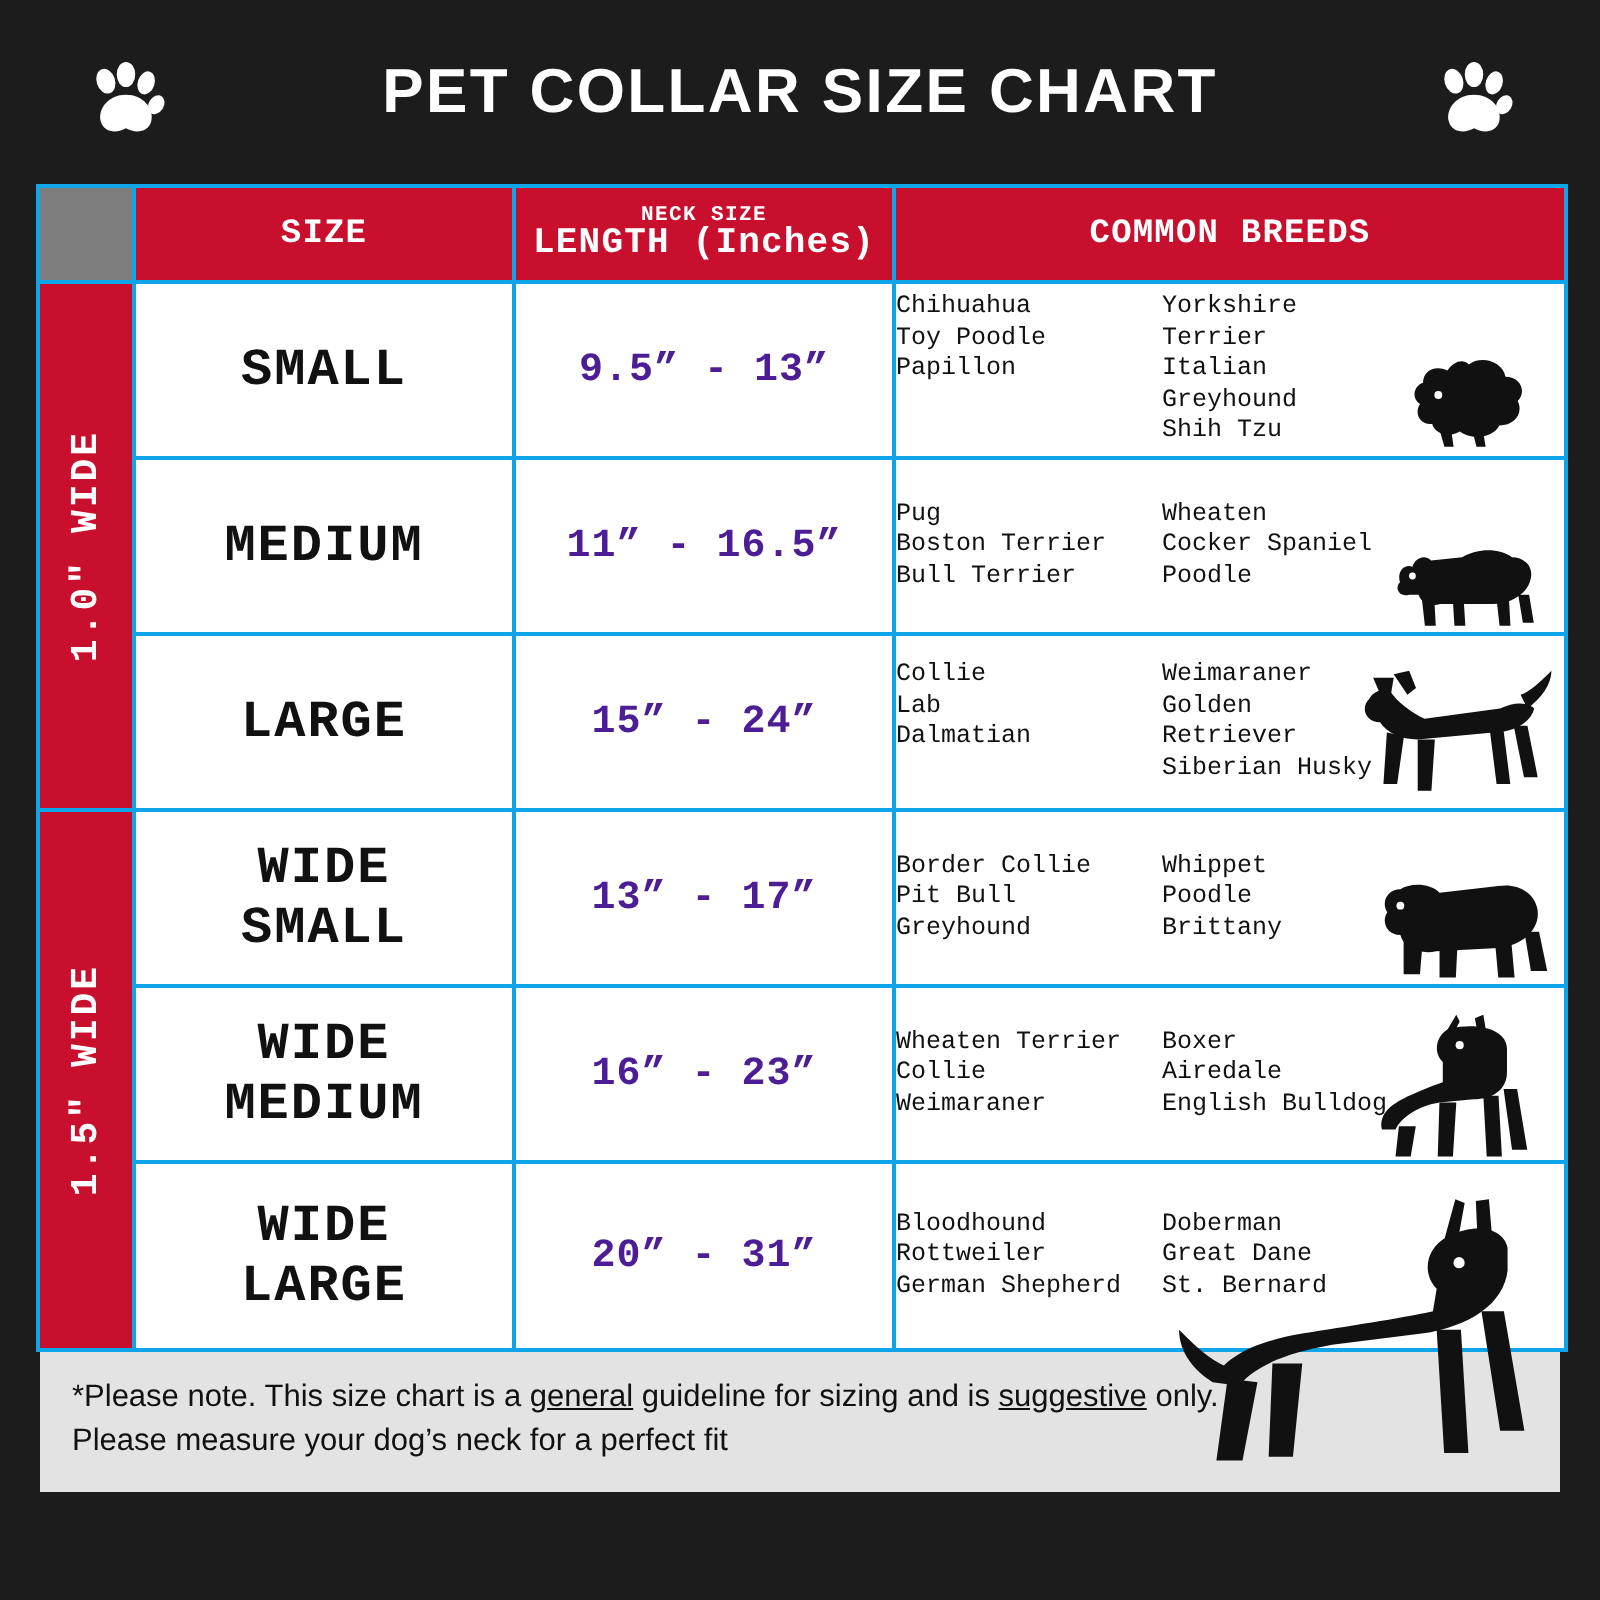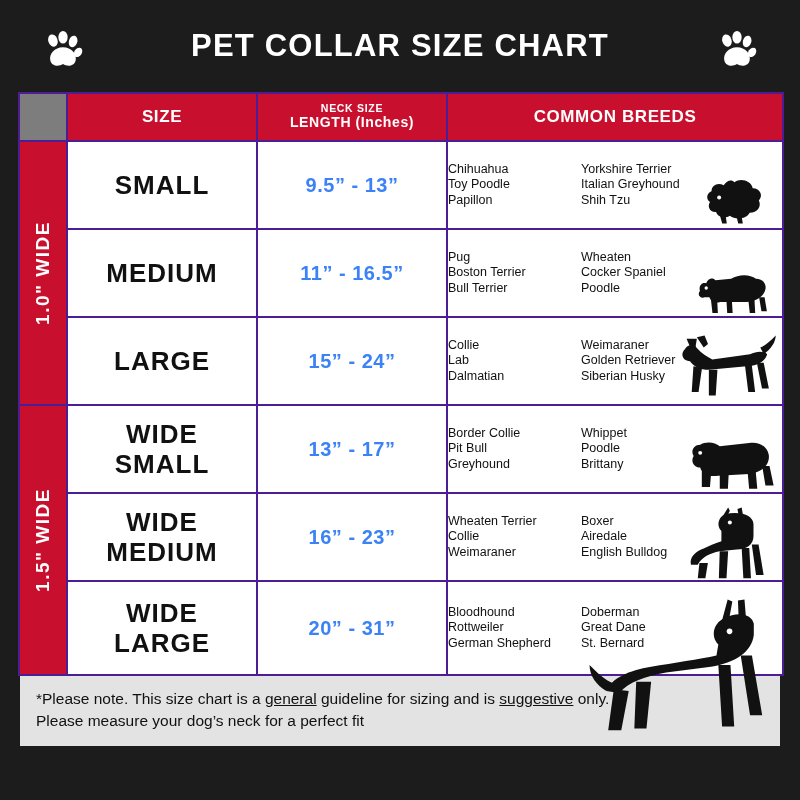--- a/index.html
+++ b/index.html
@@ -53,23 +53,24 @@
     padding: 0 18px;
     background: #1c1c1c;
   }
   table.chart {
     border-collapse: collapse;
     width: 764px;
     table-layout: fixed;
     background: #ffffff;
   }
   table.chart td, table.chart th {
-    border: 2px solid #4c1d95;
+    border: 2px solid #0ea5e9;
     padding: 0;
     vertical-align: middle;
+    font-family: Liberation Mono, monospace;
   }
 
   
   col.c-wide  { width: 48px; }
   col.c-size  { width: 190px; }
   col.c-len   { width: 190px; }
   col.c-breed { width: 336px; }
 
   
   .hdr-corner {
@@ -88,21 +89,21 @@
   .neck-small {
     display: block;
     font-size: 10.5px;
     font-weight: bold;
     letter-spacing: 0.7px;
     line-height: 11px;
     margin-bottom: -1px;
   }
   .len-main {
     display: block;
-    font-size: 14px;
+    font-size: 18px;
     line-height: 19px;
   }
 
   
   .group-cell {
     background: #c8102e;
     position: relative;
   }
   .group-label {
     position: absolute;
@@ -123,21 +124,21 @@
     font-size: 26px;
     font-weight: bold;
     letter-spacing: 1px;
     line-height: 30px;
     color: #111111;
   }
   .len-cell {
     text-align: center;
     font-size: 20px;
     font-weight: bold;
-    color: #3b82f6;
+    color: #4c1d95;
     letter-spacing: 0.5px;
   }
   .breed-cell {
     position: relative;
     padding: 8px 6px 8px 14px;
     height: 88px;
   }
   .breed-cols {
     display: flex;
     gap: 15px;

